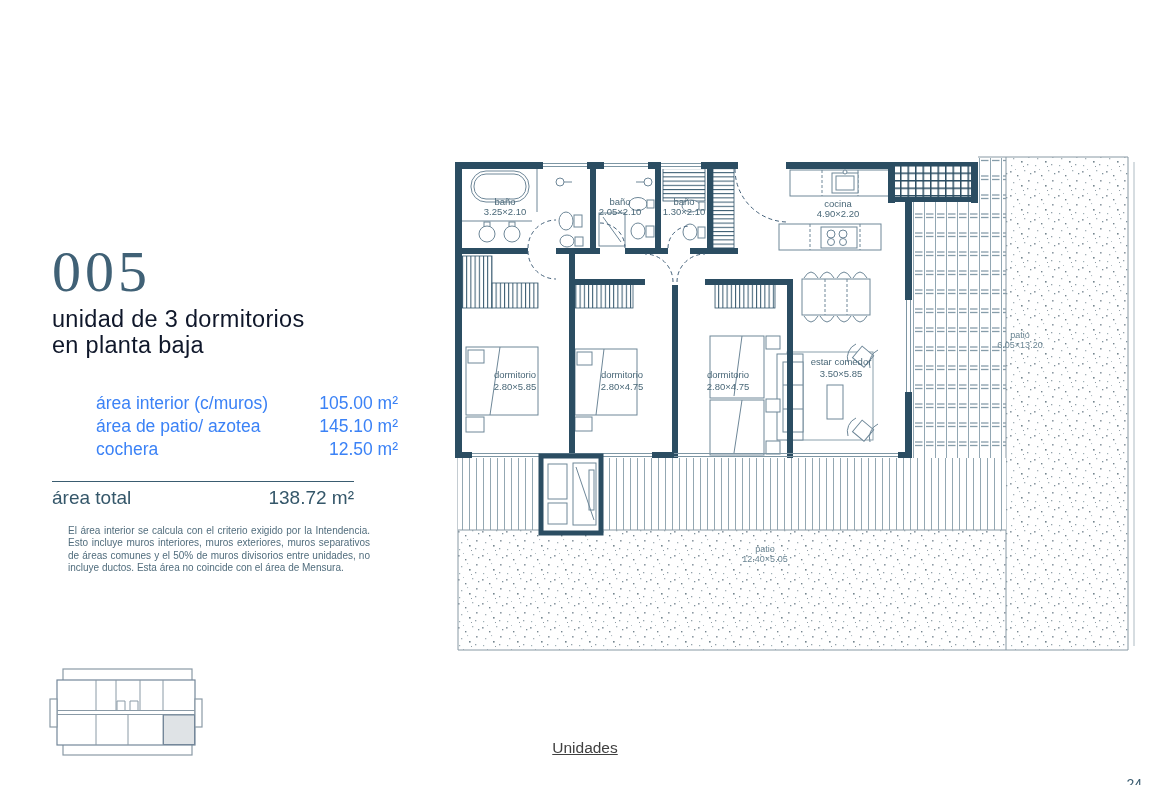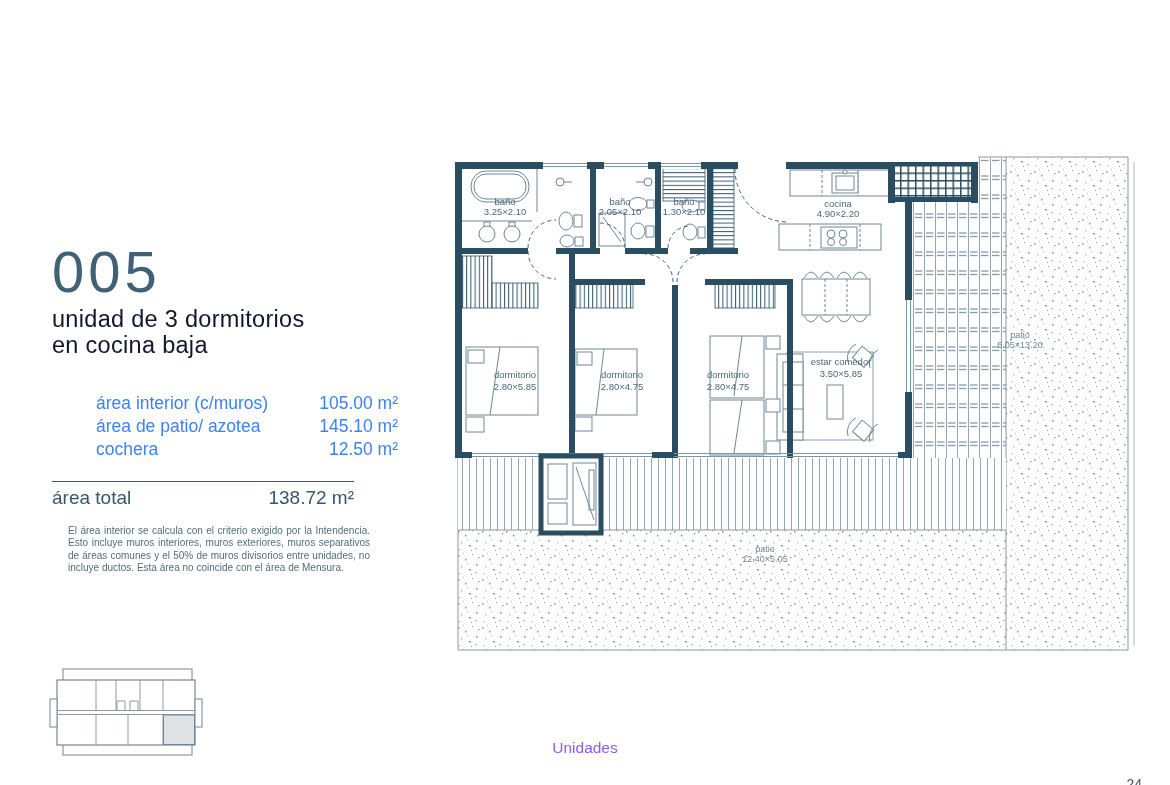--- a/index.html
+++ b/index.html
@@ -1,44 +1,44 @@
 <!DOCTYPE html>
 <html><head>
 <meta charset="utf-8">
 <style>
   html,body{margin:0;padding:0;background:#ffffff;width:1170px;height:785px;overflow:hidden;
     font-family:"Liberation Sans", sans-serif;}
   .page{position:relative;width:1170px;height:785px;background:#fff;}
   .left-panel{position:absolute;left:52px;top:0;width:302px;color:#35576a;}
-  .unit-number{position:absolute;left:0;top:238px;font-size:58px;letter-spacing:4px;color:#406176;}
+  .unit-number{position:absolute;left:0;top:238px;font-size:58px;letter-spacing:4px;color:#406176;font-family:Liberation Serif, serif;}
   .subtitle{position:absolute;left:0;top:306px;font-size:23.5px;line-height:26px;color:#0f172a;letter-spacing:.3px;}
   .area-table{position:absolute;left:0;top:392px;width:302px;font-size:17.5px;line-height:23px;color:#3b82f6;margin-left:44px;}
   .area-row{display:flex;justify-content:space-between;}
   .rule{position:absolute;left:0;top:481px;width:302px;border-top:1.5px solid #3a5c70;}
   .total-row{position:absolute;left:0;top:487px;width:302px;display:flex;justify-content:space-between;
     font-size:19px;color:#35576a;}
   .disclaimer{position:absolute;left:0;top:509px;width:302px;font-size:10px;line-height:12.3px;
     color:#516d7d;text-align:justify;margin:16px;}
   .footer-center{position:absolute;left:0;top:739px;width:1170px;text-align:center;
-    font-size:15.5px;color:#8b5cf6;}
+    font-size:15.5px;color:#404040;text-decoration:underline;}
   .page-number{position:absolute;right:28px;top:776px;font-size:14px;color:#3a5c70;}
   svg text{font-family:"Liberation Sans", sans-serif;}
   .plan-label{font-size:9.5px;fill:#4a6878;}
   .patio-label{font-size:9px;fill:#6a8593;}
 </style>
 </head>
 <body>
 
 <div class="page">
 
   <div class="left-panel">
     <div class="unit-number">005</div>
     <div class="subtitle">
       <div>unidad de 3 dormitorios</div>
-      <div>en cocina baja</div>
+      <div>en planta baja</div>
     </div>
     <div class="area-table">
       <div class="area-row">
         <span>área interior (c/muros)</span>
         <span>105.00 m²</span>
       </div>
       <div class="area-row">
         <span>área de patio/ azotea</span>
         <span>145.10 m²</span>
       </div>

